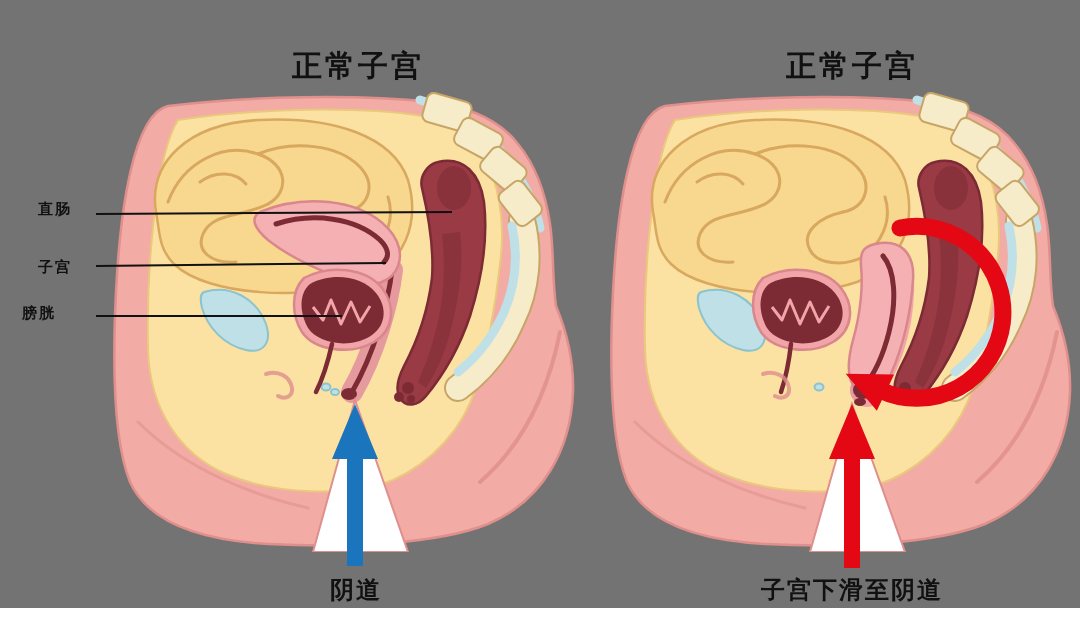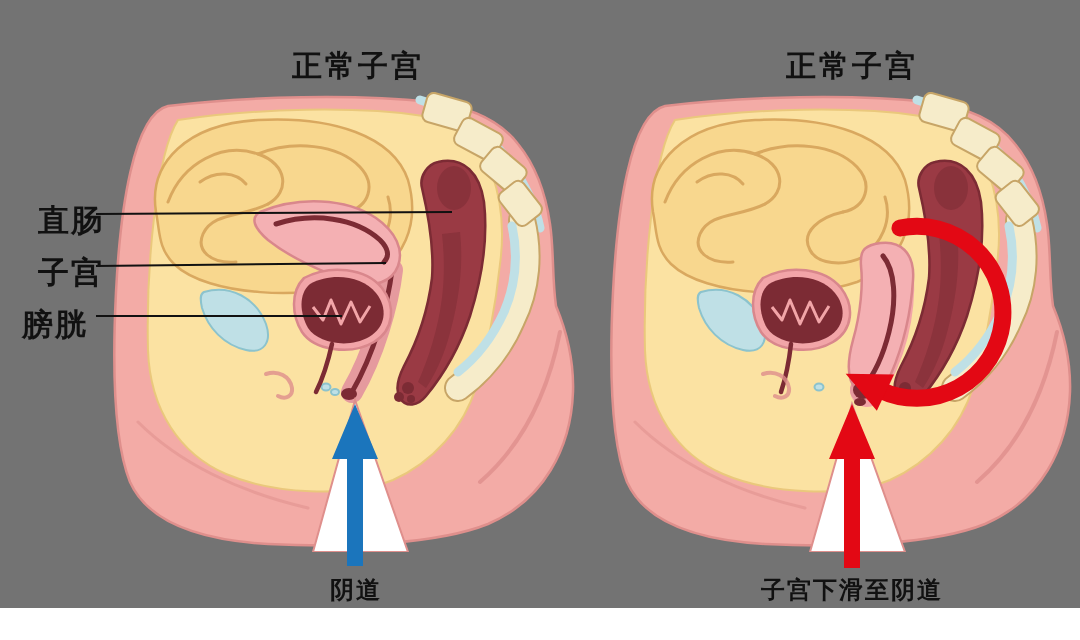--- a/index.html
+++ b/index.html
@@ -4,21 +4,21 @@
 <style>
   html,body{margin:0;padding:0;background:#fff;}
   .canvas{
     position:relative;width:1080px;height:608px;background:#737373;
     overflow:hidden;font-family:"Liberation Sans","DejaVu Sans",sans-serif;
     color:var(--text,#111);
     text-decoration:underline;
   }
   .abs{position:absolute;}
   .title{font-size:30px;font-weight:700;letter-spacing:3px;text-align:center;width:400px;}
-  .side-label{font-size:31px;font-weight:700;letter-spacing:2px;}
+  .side-label{font-size:15px;font-weight:700;letter-spacing:2px;}
   .caption{font-size:24px;font-weight:700;letter-spacing:2px;text-align:center;}
   svg{display:block;}
   
   .c-skin   {fill:var(--body-skin);stroke:var(--body-outline);stroke-width:2.5;}
   .c-cavity {fill:var(--cavity);stroke:var(--cavity-outline);stroke-width:2;}
   .c-gut    {fill:var(--intestine);stroke:var(--intestine-line);stroke-width:2.5;}
   .c-gutline{fill:none;stroke:var(--intestine-line);stroke-width:3;stroke-linecap:round;}
   .c-bone   {fill:var(--bone);stroke:var(--bone-outline);stroke-width:2;}
   .c-bonestroke{fill:none;stroke:var(--bone);stroke-width:24;stroke-linecap:round;}
   .c-boneedge{fill:none;stroke:var(--bone-outline);stroke-width:28;stroke-linecap:round;}
@@ -41,21 +41,21 @@
 </style>
 </head>
 <body>
 
 <div class="canvas">
 
   <div class="abs title" style="left:158px;top:46px;">正常子宫</div>
   <div class="abs title" style="left:652px;top:46px;">正常子宫</div>
 
   <div class="abs side-label" style="left:38px;top:200px;">直肠</div>
-  <div class="abs side-label" style="left:38px;top:252px;">子宫</div>
+  <div class="abs side-label" style="left:38px;top:258px;">子宫</div>
   <div class="abs side-label" style="left:22px;top:304px;">膀胱</div>
 
   <svg class="abs" style="left:108px;top:92px;" width="470" height="460" viewBox="0 0 470 460">
     <g>
       <path class="c-skin" d="M60,14 C140,4 250,2 322,10 C356,14 390,26 410,52 C428,74 438,104 442,132
         C446,158 444,186 448,214 C458,238 466,268 465,300 C463,356 436,408 380,432
         C330,452 240,456 160,452 C90,448 40,430 22,390 C6,350 4,280 8,200 C12,120 25,22 60,14 Z"></path>
       <path class="c-cavity" d="M70,28 C150,16 250,14 315,24 C352,32 372,52 384,82 C394,110 396,142 392,172
         C388,210 380,255 368,295 C356,335 325,370 285,388 C240,406 165,402 118,382
         C72,362 42,318 40,258 C38,178 48,62 70,28 Z"></path>

